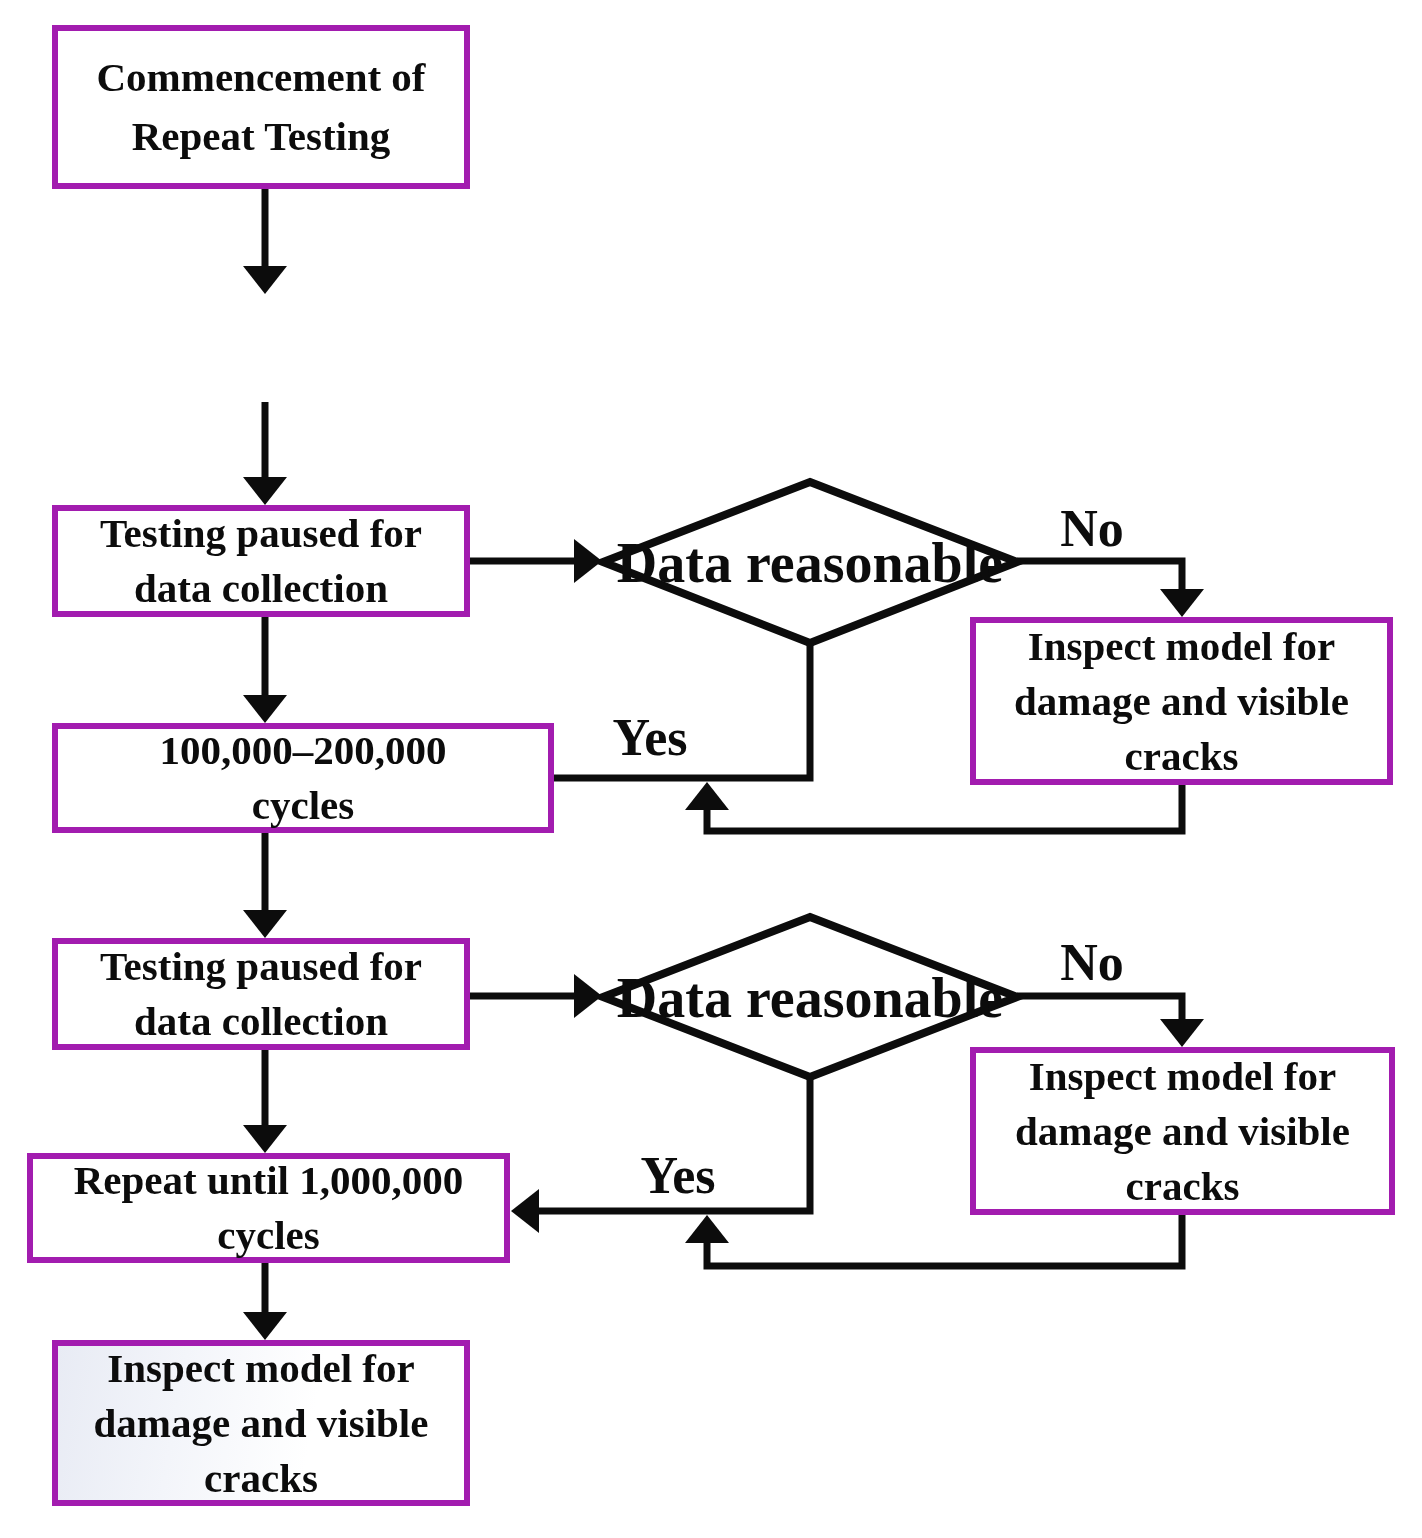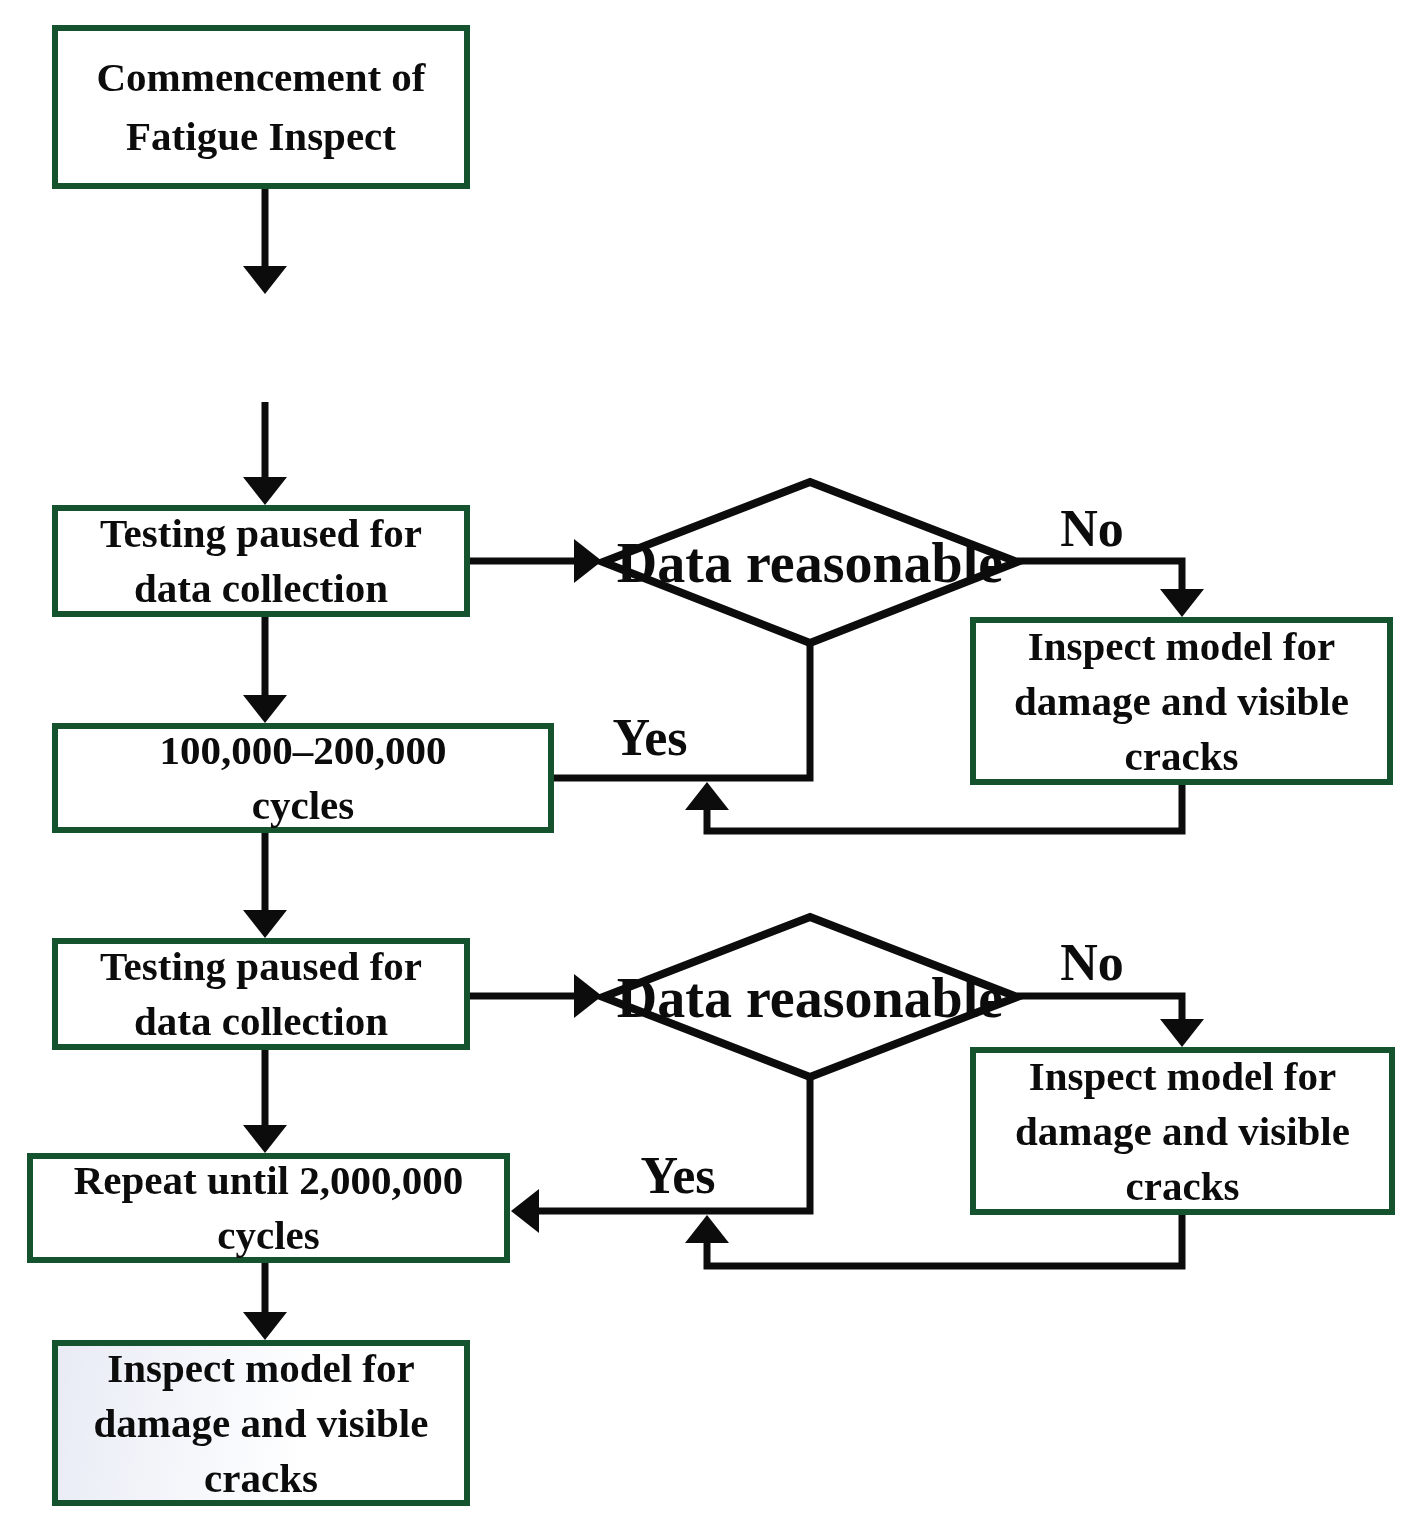--- a/index.html
+++ b/index.html
@@ -33,21 +33,21 @@
   }
   .diamond {
     fill: #ffffff;
     stroke: #0c0c0c;
     stroke-width: 8;
     stroke-linejoin: miter;
   }
   .node {
     position: absolute;
     box-sizing: border-box;
-    border: 6px solid #14532d;
+    border: 6px solid #a21caf;
     background: #ffffff;
     display: flex;
     flex-direction: column;
     align-items: center;
     justify-content: center;
     text-align: center;
     font-weight: bold;
     font-size: 41px;
     line-height: 55px;
   }
@@ -118,41 +118,41 @@
 
     <polyline class="edge" points="1182,1215 1182,1266 707,1266 707,1242"></polyline>
     <polygon class="arrowhead" points="707,1215 685,1243 729,1243"></polygon>
 
     <polygon class="diamond" points="810,482 1017,562 810,643 603,562"></polygon>
     <polygon class="diamond" points="810,917 1017,997 810,1077 603,997"></polygon>
   </svg>
 
   <div class="node tall" style="left:52px; top:25px; width:418px; height:164px;">
     <div>Commencement of</div>
-    <div>Fatigue Inspect</div>
+    <div>Repeat Testing</div>
   </div>
 
 
   <div class="node" style="left:52px; top:505px; width:418px; height:112px;">
     <div>Testing paused for</div>
     <div>data collection</div>
   </div>
 
   <div class="node" style="left:52px; top:723px; width:502px; height:110px;">
     <div>100,000–200,000</div>
     <div>cycles</div>
   </div>
 
   <div class="node" style="left:52px; top:938px; width:418px; height:112px;">
     <div>Testing paused for</div>
     <div>data collection</div>
   </div>
 
   <div class="node" style="left:27px; top:1153px; width:483px; height:110px;">
-    <div>Repeat until 2,000,000</div>
+    <div>Repeat until 1,000,000</div>
     <div>cycles</div>
   </div>
 
   <div class="node final" style="left:52px; top:1340px; width:418px; height:166px;">
     <div>Inspect model for</div>
     <div>damage and visible</div>
     <div>cracks</div>
   </div>
 
   <div class="node" style="left:970px; top:617px; width:423px; height:168px;">

